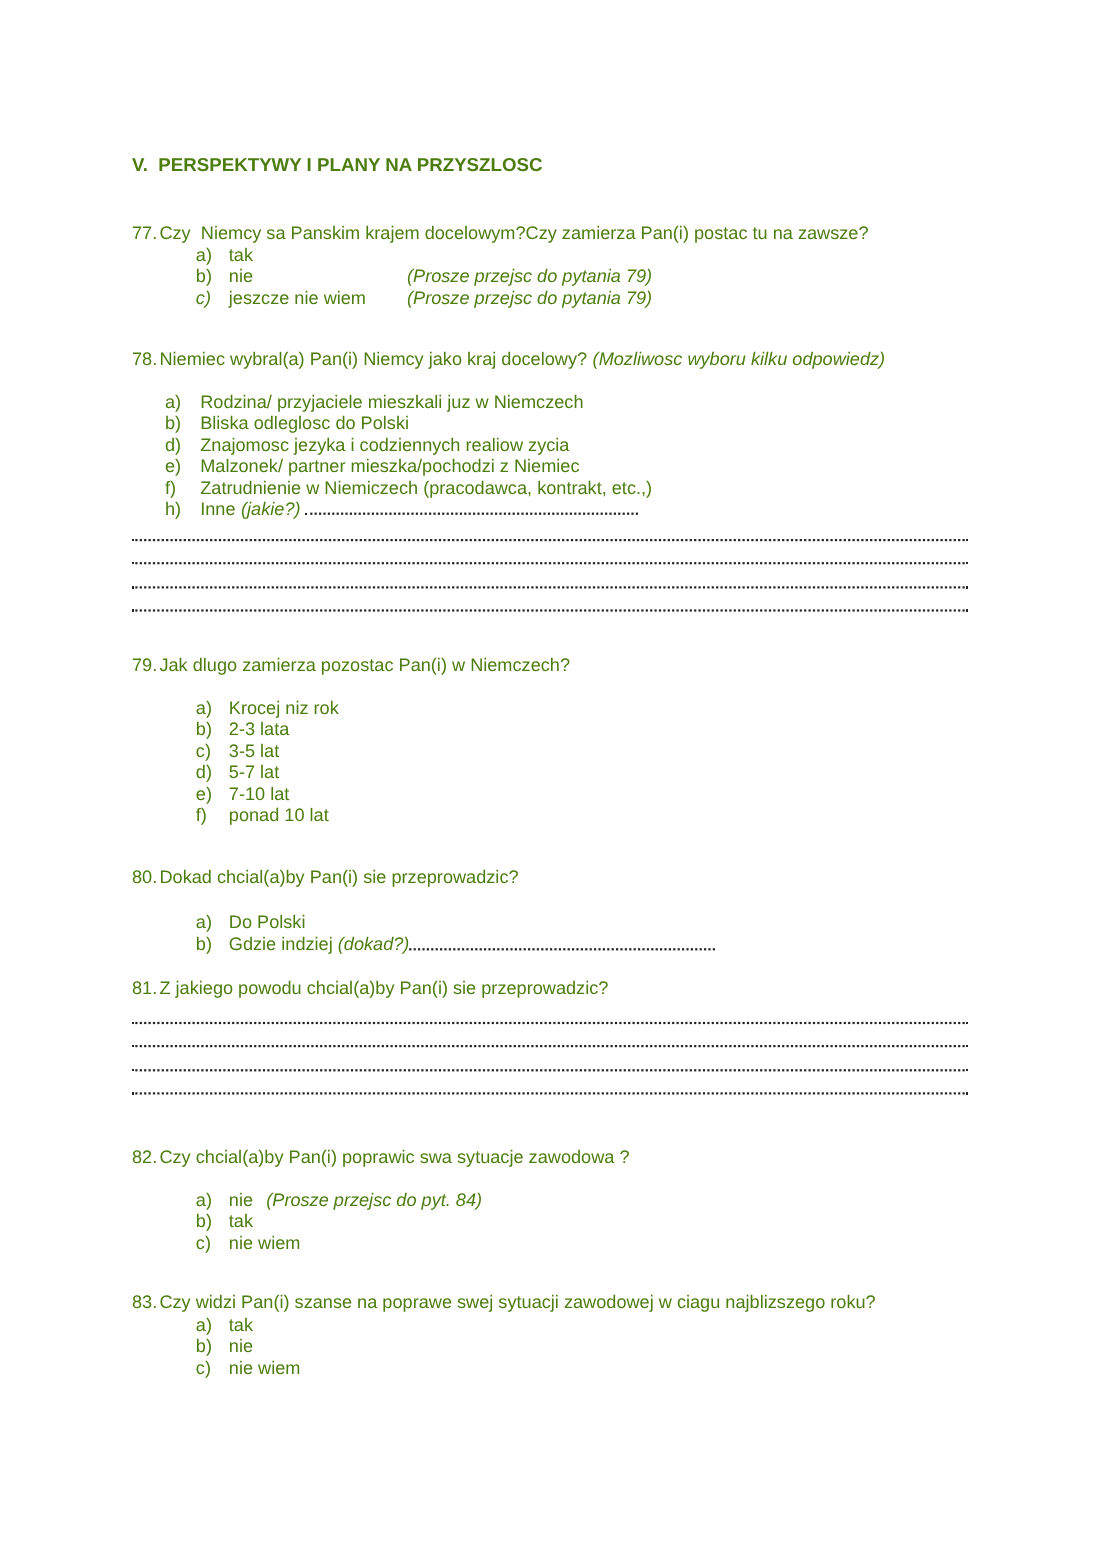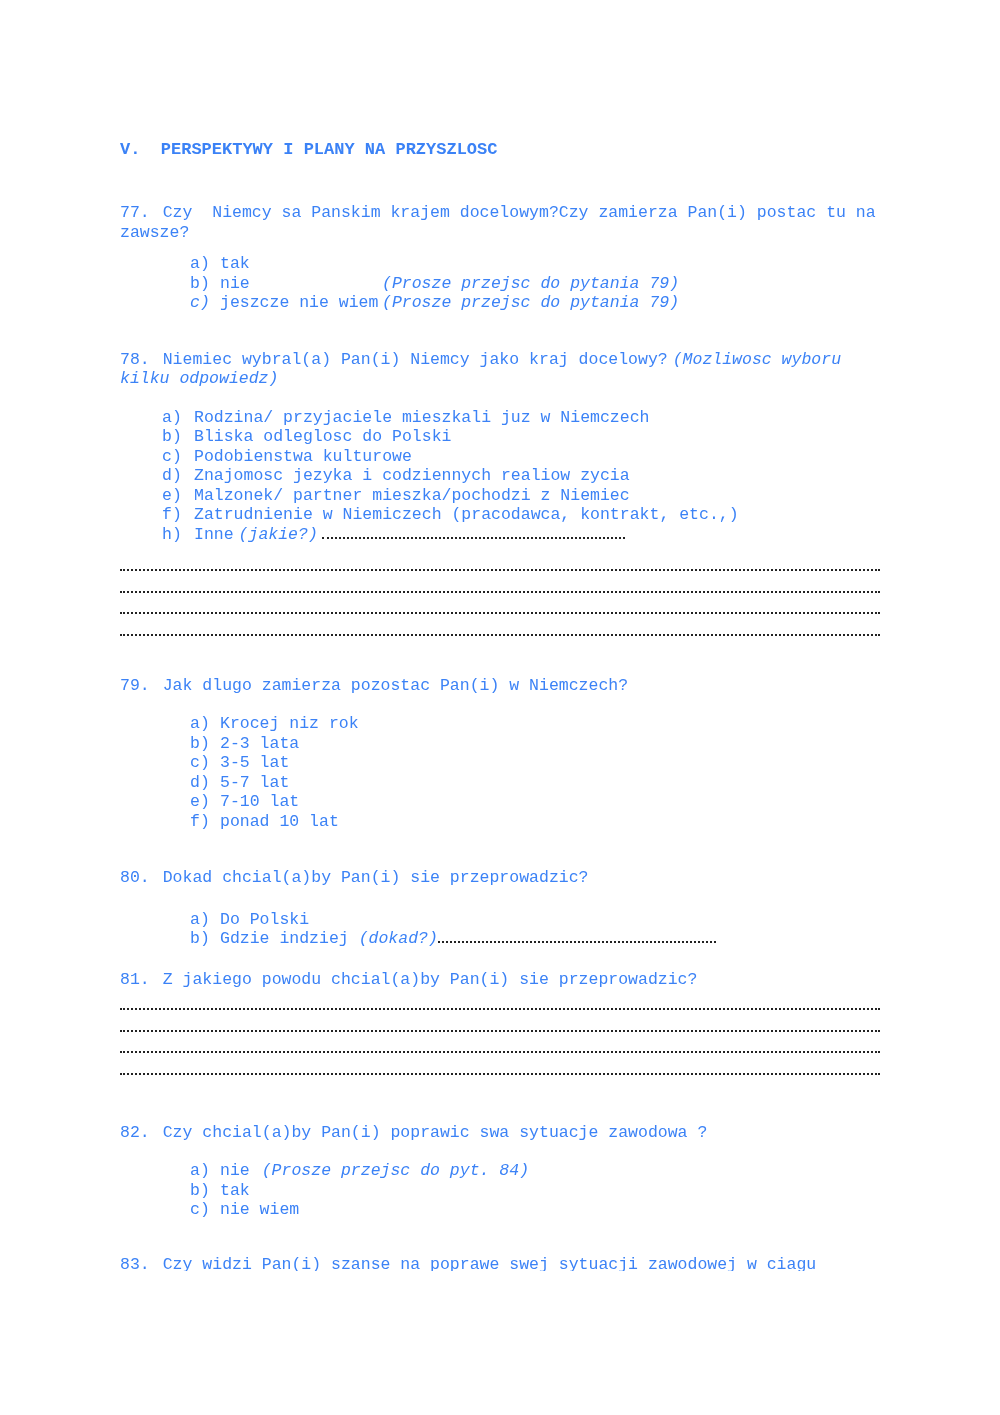--- a/index.html
+++ b/index.html
@@ -1,43 +1,43 @@
 <!DOCTYPE html>
 <html><head>
 <meta charset="utf-8">
 <style>
   html, body { margin:0; padding:0; background:#ffffff; }
   .page {
     position:relative;
     width:1000px;
     height:1271px;
     background:#ffffff;
-    color:#3b82f6;
-    font-family:Liberation Mono, monospace;
+    color:#4d7c0f;
+    font-family:Liberation Sans, sans-serif;
     font-size:16.5px;
     line-height:19.5px;
     overflow:hidden;
   }
   .content { position:absolute; left:120px; top:0; width:760px; }
 
   .section-title {
     margin:140px 0 0 0;
     font-size:17px;
     font-weight:700;
     white-space:pre-wrap;
     line-height:20px;
   }
 
   .q { margin:0; }
   .q-title { position:relative; }
-  .q-num { display:inline-block; margin-right:13px; }
+  .q-num { display:inline-block; margin-right:2px; }
   .q-text { white-space:pre-wrap; }
   .q-note { font-style:italic; margin-left:5px; }
 
-  .opts { margin:12px; }
+  .opts { margin:0; }
   .opt { position:relative; display:block; }
   .opts-a .opt { padding-left:58px; }
   .opts-b .opt { padding-left:30px; }
   .letter { display:inline-block; width:30px; }
   .opts-b .letter { width:32px; }
   .opt-text { white-space:pre-wrap; }
   .it { font-style:italic; }
   .note-abs { position:absolute; left:250px; top:0; font-style:italic; }
   .note-inline { font-style:italic; margin-left:12px; }
   .inline-note { font-style:italic; margin-left:5px; }
@@ -88,21 +88,20 @@
         <div class="opt"><span class="letter">b)</span><span class="opt-text">nie</span><span class="note-abs">(Prosze przejsc do pytania 79)</span></div>
         <div class="opt"><span class="letter it">c)</span><span class="opt-text">jeszcze nie wiem</span><span class="note-abs">(Prosze przejsc do pytania 79)</span></div>
       </div>
     </div>
 
     <div class="q q78">
       <div class="q-title"><span class="q-num">78.</span><span class="q-text">Niemiec wybral(a) Pan(i) Niemcy jako kraj docelowy?</span><span class="q-note">(Mozliwosc wyboru kilku odpowiedz)</span></div>
       <div class="opts opts-b">
         <div class="opt"><span class="letter">a)</span><span class="opt-text">Rodzina/ przyjaciele mieszkali juz w Niemczech</span></div>
         <div class="opt"><span class="letter">b)</span><span class="opt-text">Bliska odleglosc do Polski</span></div>
-        <div class="opt"><span class="letter">c)</span><span class="opt-text">Podobienstwa kulturowe</span></div>
         <div class="opt"><span class="letter">d)</span><span class="opt-text">Znajomosc jezyka i codziennych realiow zycia</span></div>
         <div class="opt"><span class="letter">e)</span><span class="opt-text">Malzonek/ partner mieszka/pochodzi z Niemiec</span></div>
         <div class="opt"><span class="letter">f)</span><span class="opt-text">Zatrudnienie w Niemiczech (pracodawca, kontrakt, etc.,)</span></div>
         <div class="opt"><span class="letter">h)</span><span class="opt-text">Inne</span><span class="inline-note">(jakie?)</span><span class="dots-inline dots-h"></span></div>
       </div>
       <div class="ans-lines lines1">
         <div class="ans-line first"></div>
         <div class="ans-line"></div>
         <div class="ans-line"></div>
         <div class="ans-line"></div>

